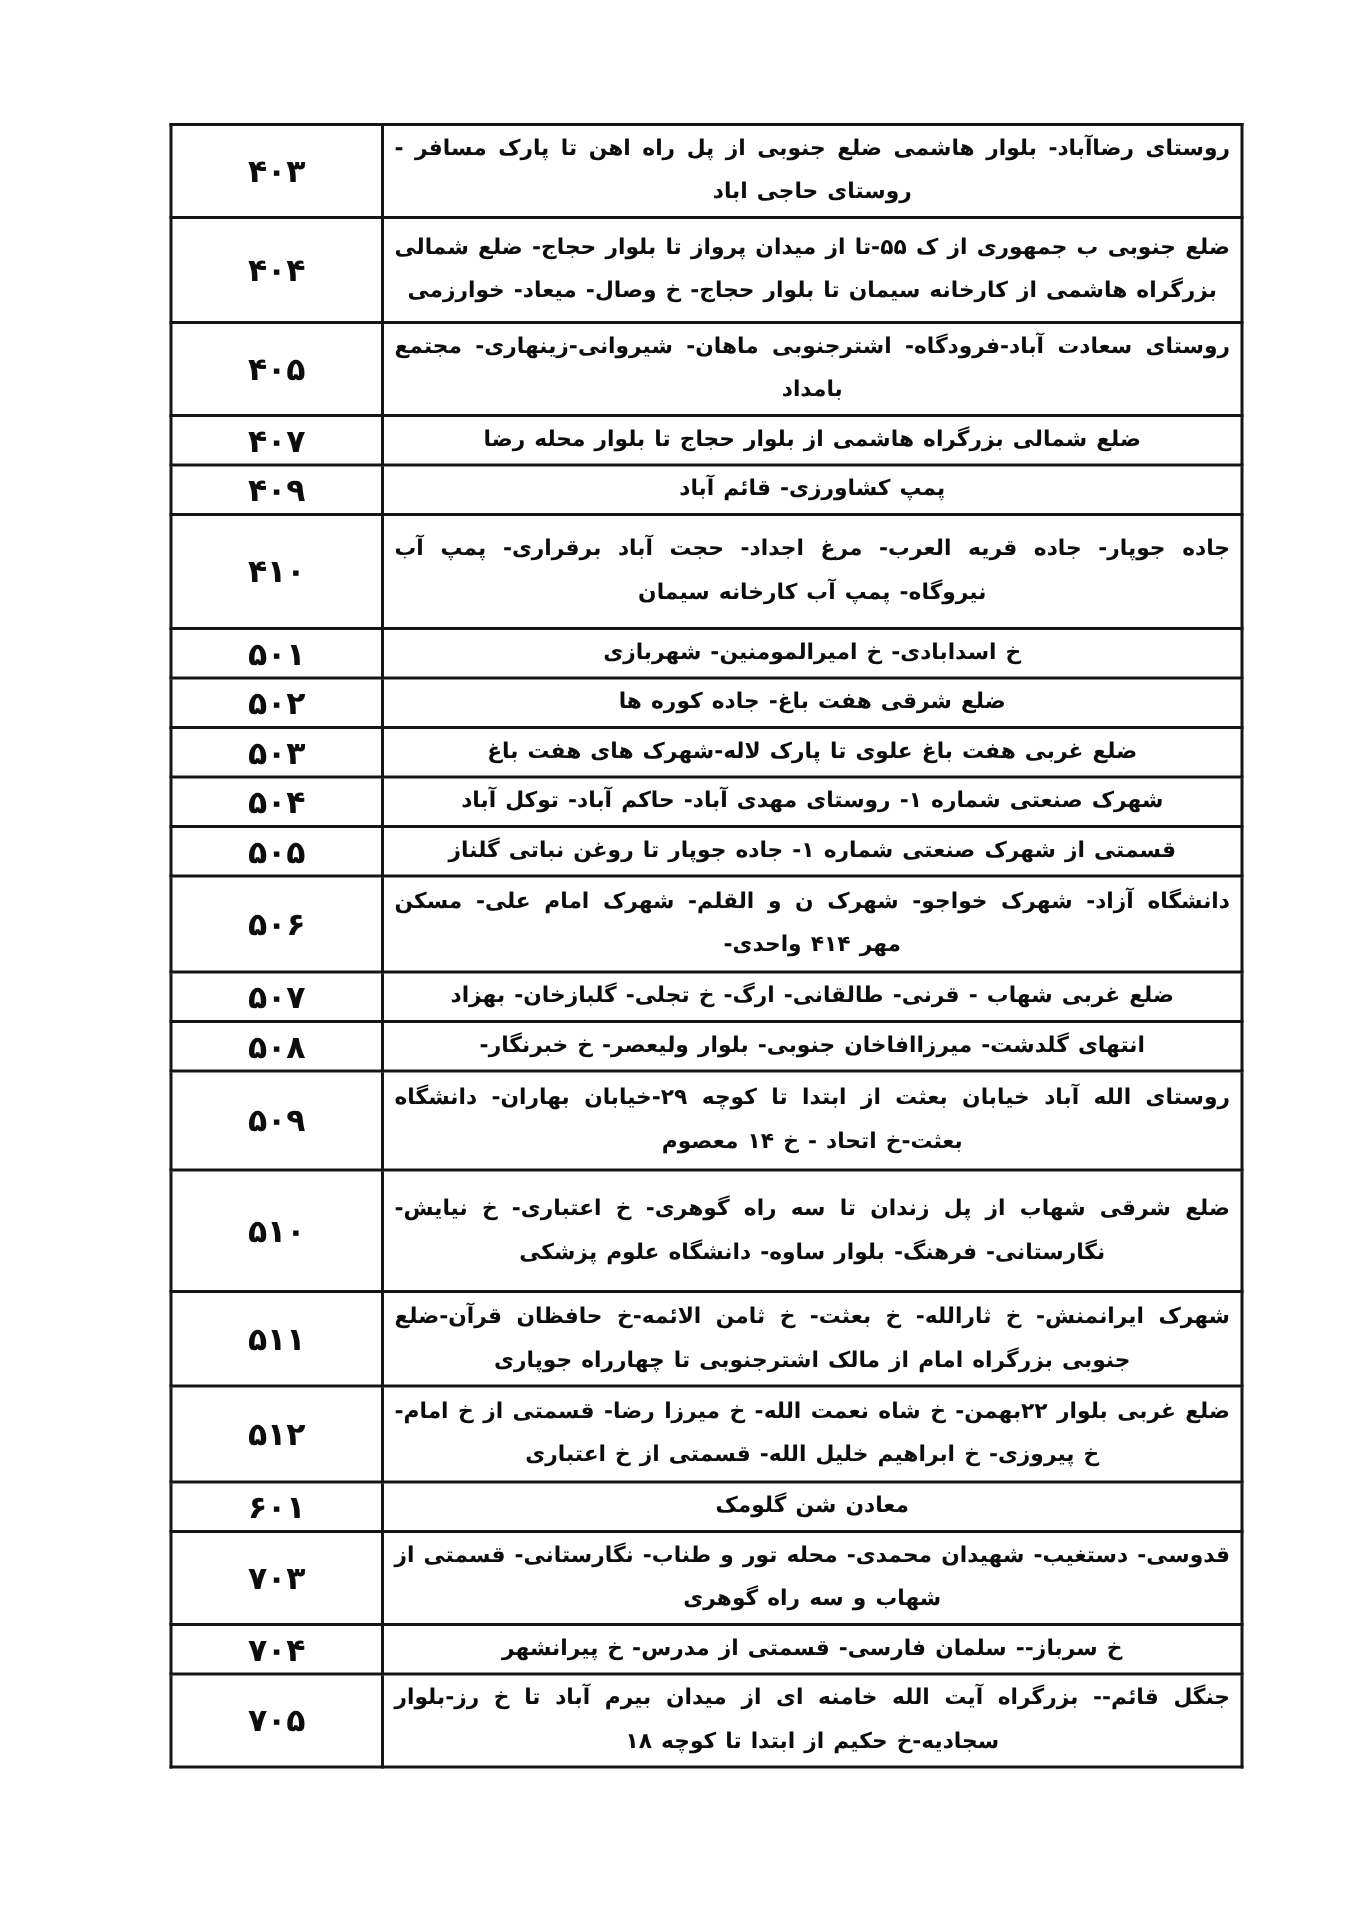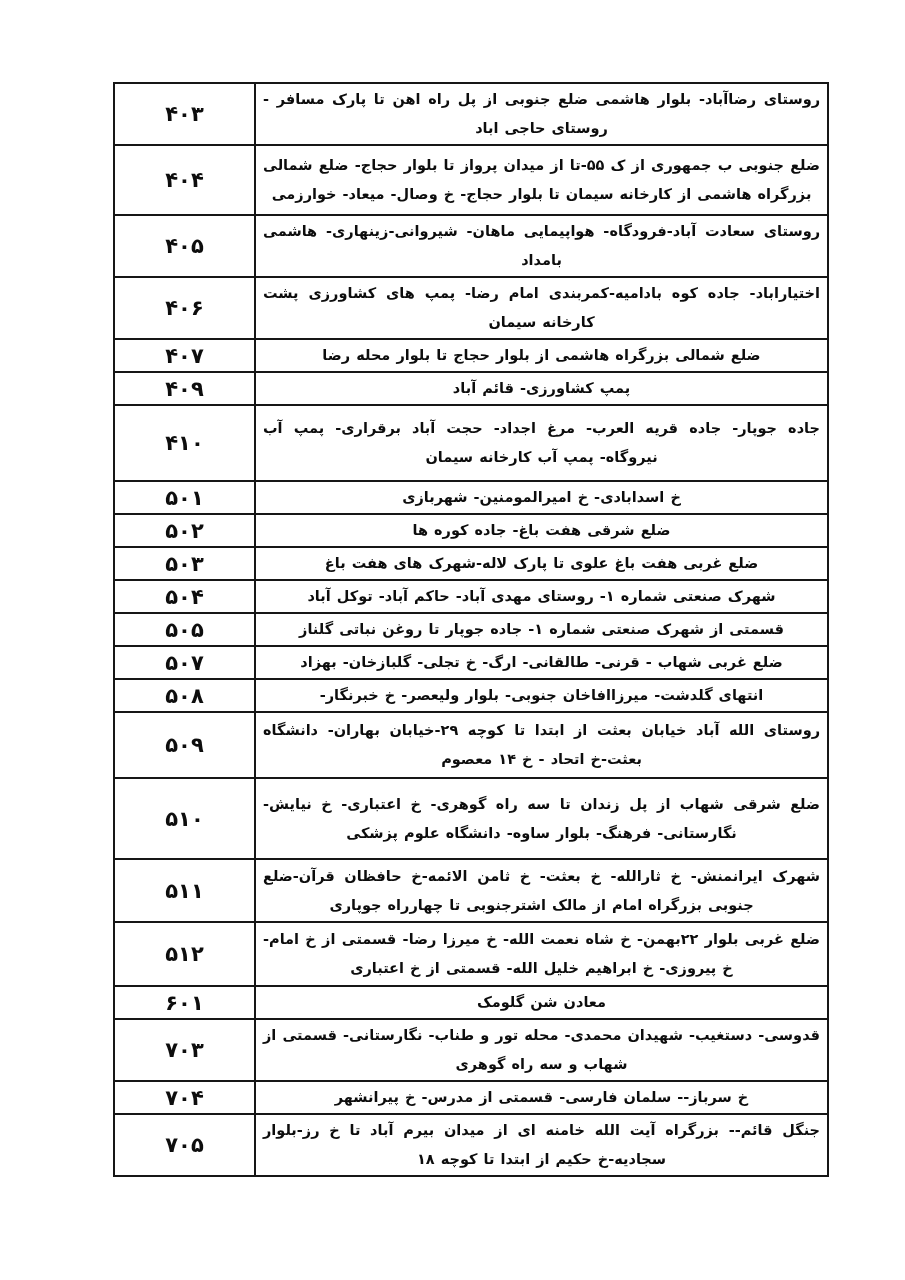--- a/index.html
+++ b/index.html
@@ -56,26 +56,22 @@
     <tbody>
         <tr style="height: 60px; margin-top: 38px;">
           <td class="desc-cell">روستای رضاآباد- بلوار هاشمی ضلع جنوبی از پل راه اهن تا پارک مسافر - روستای حاجی اباد</td>
           <td class="code-cell">۴۰۳</td>
         </tr>
         <tr style="height: 70px;">
           <td class="desc-cell">ضلع جنوبی ب جمهوری از ک ۵۵-تا از میدان پرواز تا بلوار حجاج- ضلع شمالی بزرگراه هاشمی از کارخانه سیمان تا بلوار حجاج- خ وصال- میعاد- خوارزمی</td>
           <td class="code-cell">۴۰۴</td>
         </tr>
         <tr style="height: 56px;">
-          <td class="desc-cell">روستای سعادت آباد-فرودگاه- هواپیمایی ماهان- شیروانی-زینهاری- هاشمی بامداد</td>
+          <td class="desc-cell">روستای سعادت آباد-فرودگاه- اشترجنوبی ماهان- شیروانی-زینهاری- مجتمع بامداد</td>
           <td class="code-cell">۴۰۵</td>
-        </tr>
-        <tr style="height: 62px;">
-          <td class="desc-cell">اختیاراباد- جاده کوه بادامیه-کمربندی امام رضا- پمپ های کشاورزی پشت کارخانه سیمان</td>
-          <td class="code-cell">۴۰۶</td>
         </tr>
         <tr style="height: 30px;">
           <td class="desc-cell">ضلع شمالی بزرگراه هاشمی از بلوار حجاج تا بلوار محله رضا</td>
           <td class="code-cell">۴۰۷</td>
         </tr>
         <tr style="height: 28px;">
           <td class="desc-cell">پمپ کشاورزی- قائم آباد</td>
           <td class="code-cell">۴۰۹</td>
         </tr>
         <tr style="height: 76px;">
@@ -94,20 +90,24 @@
           <td class="desc-cell">ضلع غربی هفت باغ علوی تا پارک لاله-شهرک های هفت باغ</td>
           <td class="code-cell">۵۰۳</td>
         </tr>
         <tr style="height: 31px;">
           <td class="desc-cell">شهرک صنعتی شماره ۱- روستای مهدی آباد- حاکم آباد- توکل آباد</td>
           <td class="code-cell">۵۰۴</td>
         </tr>
         <tr style="height: 31px;">
           <td class="desc-cell">قسمتی از شهرک صنعتی شماره ۱- جاده جوپار تا روغن نباتی گلناز</td>
           <td class="code-cell">۵۰۵</td>
+        </tr>
+        <tr style="height: 64px;">
+          <td class="desc-cell">دانشگاه آزاد- شهرک خواجو- شهرک ن و القلم- شهرک امام علی- مسکن مهر ۴۱۴ واحدی-</td>
+          <td class="code-cell">۵۰۶</td>
         </tr>
         <tr style="height: 30px;">
           <td class="desc-cell">ضلع غربی شهاب - قرنی- طالقانی- ارگ- خ تجلی- گلبازخان- بهزاد</td>
           <td class="code-cell">۵۰۷</td>
         </tr>
         <tr style="height: 29px;">
           <td class="desc-cell">انتهای گلدشت- میرزاافاخان جنوبی- بلوار ولیعصر- خ خبرنگار-</td>
           <td class="code-cell">۵۰۸</td>
         </tr>
         <tr style="height: 66px;">

